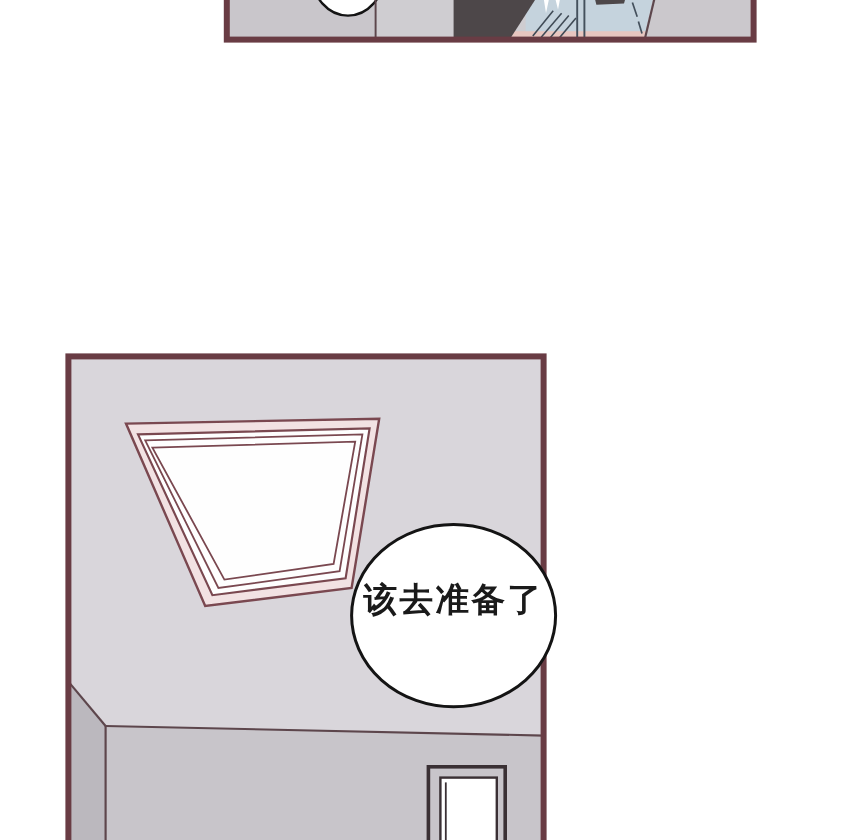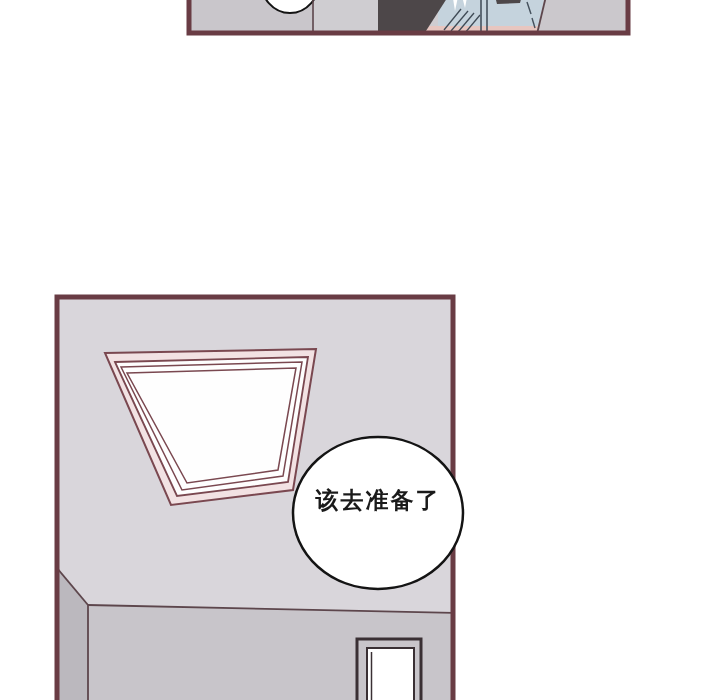--- a/index.html
+++ b/index.html
@@ -31,21 +31,21 @@
   .frame-white{fill:var(--glass-white);stroke:var(--frame-line);stroke-width:1.8;}
   .frame-line-only{fill:none;stroke:var(--frame-line);stroke-width:1.5;}
   .frame-glass{fill:var(--glass-white);stroke:var(--frame-line);stroke-width:1.5;}
   .bubble{fill:var(--bubble-fill);stroke:var(--bubble-stroke);stroke-width:2.5;}
   .bubble-top{fill:var(--bubble-fill);stroke:var(--bubble-stroke);stroke-width:2;}
   .door-frame{fill:var(--front-wall);stroke:var(--door-line);stroke-width:3;}
   .door-panel{fill:#ffffff;stroke:var(--door-line);stroke-width:2;}
   .door-edge{stroke:var(--door-line);stroke-width:1.5;fill:none;}
   .bubble-text{
     position:absolute;left:378px;top:500px;transform:translate(-50%,-50%);
-    font-size:23px;font-weight:600;letter-spacing:2px;white-space:nowrap;
+    font-size:28px;font-weight:600;letter-spacing:2px;white-space:nowrap;
     color:var(--text-color,#1a1a1a);
   }
 </style>
 </head>
 <body>
 
 <svg class="scene" width="720" height="700" viewBox="0 0 720 700">
   <defs>
     <clipPath id="clip-top-panel">
         <rect x="189" y="-10" width="439" height="43"></rect>

